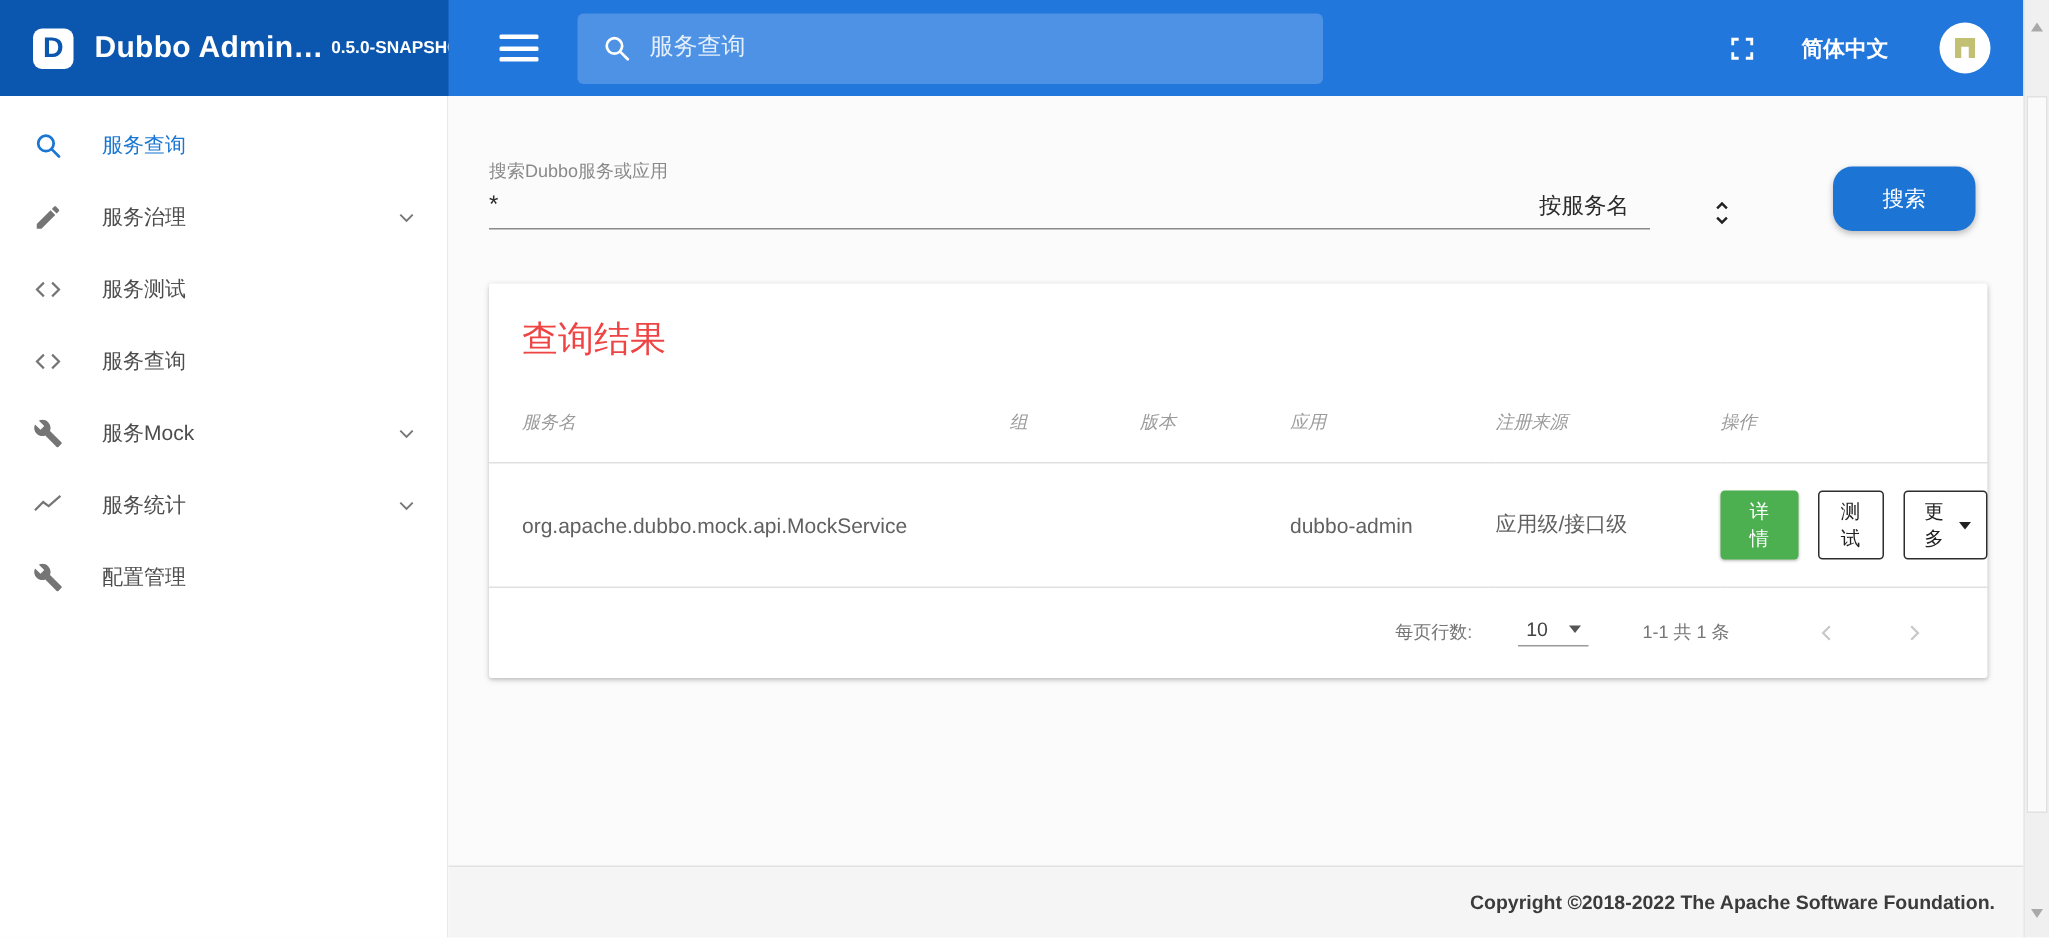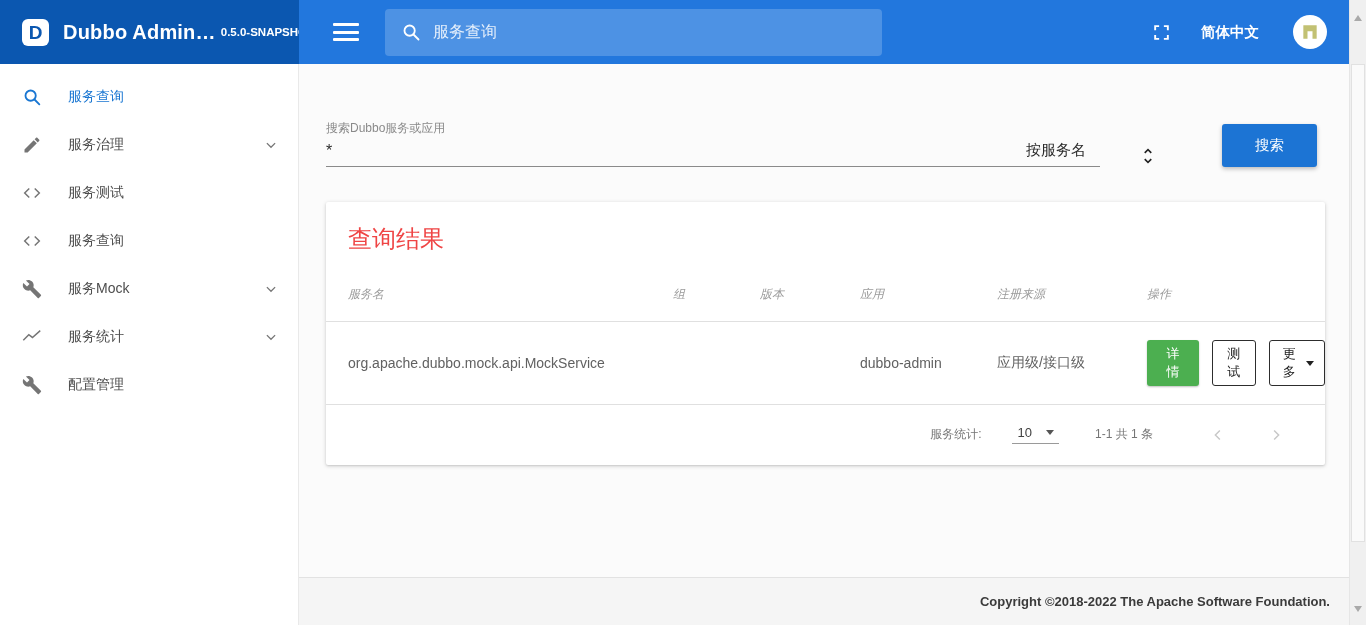--- a/index.html
+++ b/index.html
@@ -43,28 +43,28 @@
   .side-item { height:48px; display:flex; align-items:center; padding:0 18px 0 20px; cursor:pointer; }
   .side-icon { width:24px; height:24px; color:#757575; display:flex; align-items:center; justify-content:center; flex-shrink:0; }
   .side-label { font-size:14px; color:#4d4d4d; margin-left:24px; }
   .side-item.active .side-icon, .side-item.active .side-label { color:#1976d2; }
   .side-chevron { margin-left:auto; color:#757575; display:flex; }
 
   .main { flex:1; min-width:0; background:#fbfbfb; display:flex; flex-direction:column; }
   .content { flex:1; padding:0 24px 0 27px; }
 
   
-  .form-area { padding-top:55px; display:flex; align-items:center;gap:24px; }
+  .form-area { padding-top:42px; display:flex; align-items:flex-start;gap:24px; }
   .field-wrap { flex:1; min-width:0; }
   .field-label { font-size:12px; color:#8a8a8a; height:16px; }
   .field-line { display:flex; align-items:center; border-bottom:1px solid #8a8a8a; height:31px; }
   .field-line input { flex:1; border:none; outline:none; background:transparent; font-size:16px; color:#2b2b2b; font-family:"Liberation Sans",sans-serif; }
   .select-value { font-size:15px; color:#2b2b2b; padding:0 14px 0 8px; cursor:pointer; white-space:nowrap; }
   .unfold-btn { margin:26px 0 0 14px; color:#212121; cursor:pointer; display:flex; flex-shrink:0; }
-  .search-btn { margin:5px 8px 0 40px; width:95px; height:43px; background:#1c74d4; color:#fff; border:none; border-radius:3px; font-size:14.5px; font-family:"Liberation Sans",sans-serif; cursor:pointer; box-shadow:0 2px 4px rgba(0,0,0,.25); flex-shrink:0; }
+  .search-btn { margin:5px 8px 0 40px; width:95px; height:43px; background:#1c74d4; color:#fff; border:none; border-radius:13px; font-size:14.5px; font-family:"Liberation Sans",sans-serif; cursor:pointer; box-shadow:0 2px 4px rgba(0,0,0,.25); flex-shrink:0; }
 
   
   .card { margin-top:35px; background:#fff; border-radius:2px; box-shadow:0 1px 4px rgba(0,0,0,.16), 0 1px 2px rgba(0,0,0,.10); }
   .card-title { font-size:24px; color:#ef4444; padding:21px 22px 25px; }
 
   table.results { width:100%; border-collapse:collapse; }
   table.results th { font-size:12px; font-weight:normal; color:#9b9b9b; text-align:left; padding:6px 0 18px; border-bottom:1px solid #e0e0e0;font-style:italic; }
   table.results th:first-child { padding-left:22px; }
   table.results td { font-size:14px; color:#616161; padding:18px 0; border-bottom:1px solid #e0e0e0; }
   table.results td:first-child { padding-left:22px; }
@@ -273,21 +273,21 @@
                         <span>更多</span>
                         <span class="caret-down"></span>
                       </button>
                     </div>
                   </td>
                 </tr>
               </tbody>
             </table>
 
             <div class="pagination">
-              <span class="pg-label">服务统计:</span>
+              <span class="pg-label">每页行数:</span>
               <span class="pg-select">
                 <span class="pg-select-value">10</span>
                 <span class="caret-down"></span>
               </span>
               <span class="pg-range">1-1 共 1 条</span>
               <span class="pg-nav">
                 <svg width="18" height="18" viewBox="0 0 24 24">
                     <polyline points="14.5,6 8.5,12 14.5,18" fill="none" stroke="currentColor" stroke-width="2"></polyline>
                   </svg>
               </span>

